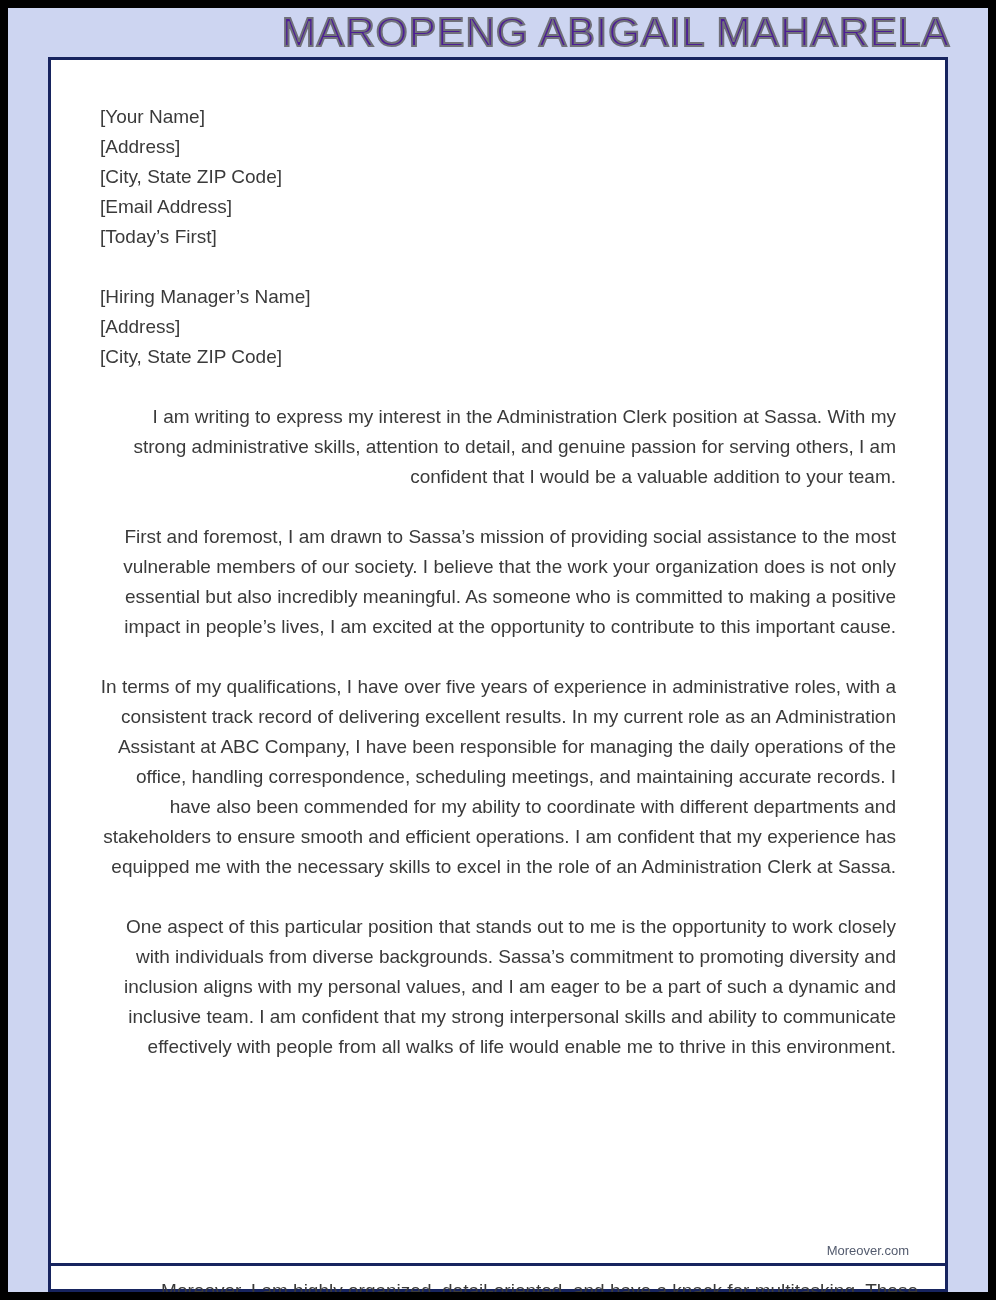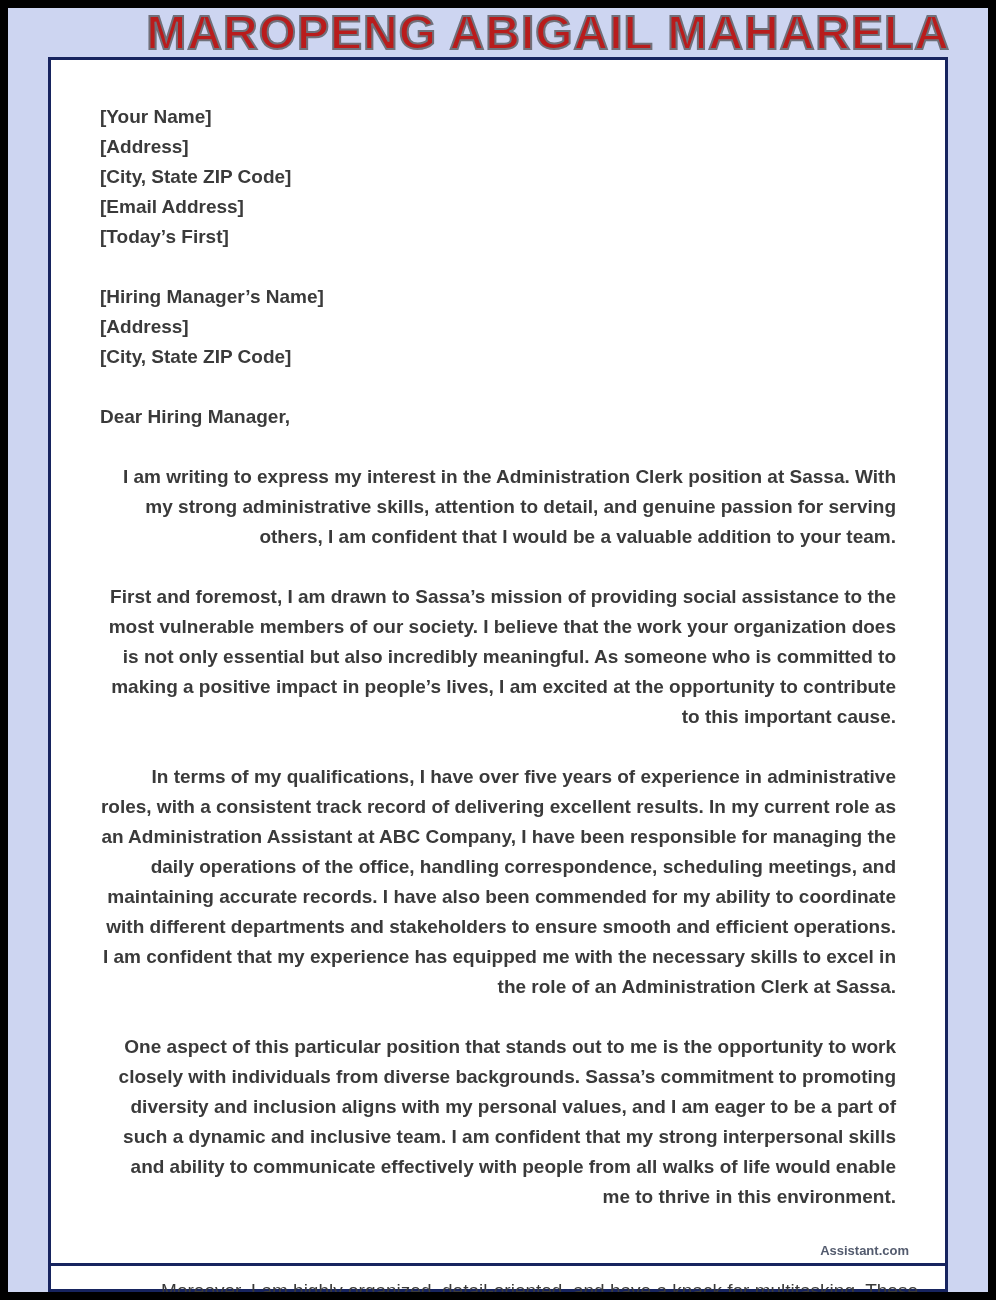--- a/index.html
+++ b/index.html
@@ -17,44 +17,43 @@
   .header {
     height: 49px;
     display: flex;
     align-items: center;
     justify-content: flex-end;
     padding-right: 38px;
   }
 
   .title {
     font-family: "Liberation Sans", sans-serif;
-    font-size: 48px;
-    font-weight: 700;
+    font-size: 41px;
+    font-weight: 400;
     letter-spacing: 1px;
     line-height: 1;
     text-transform: uppercase;
-    color: #b91c1c;
+    color: #4c1d95;
     -webkit-text-stroke: 2px #70707a;
   }
   @supports not (-webkit-text-stroke: 1px black) {
     .title { color: #84848d; }
   }
 
   .page {
     margin: 0 40px;
     background: #ffffff;
     border: 3px solid #17245f;
   }
 
   .page1 {
     height: 1209px;
     padding: 42px 49px 0 49px;
     position: relative;
     overflow: hidden;
-    font-weight: bold;
   }
 
   .page2 {
     border-top: none;
     padding: 10px 27px 0 49px;
     height: 26px;
     overflow: visible;
   }
 
   .line, .para, .salutation {
@@ -94,27 +93,26 @@
       <div class="line">[Email Address]</div>
       <div class="line">[Today’s First]</div>
     </div>
 
     <div class="block">
       <div class="line">[Hiring Manager’s Name]</div>
       <div class="line">[Address]</div>
       <div class="line">[City, State ZIP Code]</div>
     </div>
 
-    <div class="salutation">Dear Hiring Manager,</div>
 
     <p class="para">I am writing to express my interest in the Administration Clerk position at Sassa. With my strong administrative skills, attention to detail, and genuine passion for serving others, I am confident that I would be a valuable addition to your team.</p>
     <p class="para">First and foremost, I am drawn to Sassa’s mission of providing social assistance to the most vulnerable members of our society. I believe that the work your organization does is not only essential but also incredibly meaningful. As someone who is committed to making a positive impact in people’s lives, I am excited at the opportunity to contribute to this important cause.</p>
     <p class="para">In terms of my qualifications, I have over five years of experience in administrative roles, with a consistent track record of delivering excellent results. In my current role as an Administration Assistant at ABC Company, I have been responsible for managing the daily operations of the office, handling correspondence, scheduling meetings, and maintaining accurate records. I have also been commended for my ability to coordinate with different departments and stakeholders to ensure smooth and efficient operations. I am confident that my experience has equipped me with the necessary skills to excel in the role of an Administration Clerk at Sassa.</p>
     <p class="para">One aspect of this particular position that stands out to me is the opportunity to work closely with individuals from diverse backgrounds. Sassa’s commitment to promoting diversity and inclusion aligns with my personal values, and I am eager to be a part of such a dynamic and inclusive team. I am confident that my strong interpersonal skills and ability to communicate effectively with people from all walks of life would enable me to thrive in this environment.</p>
 
-    <div class="watermark">Assistant.com</div>
+    <div class="watermark">Moreover.com</div>
   </main>
 
   <section class="page page2">
     <p class="para">Moreover, I am highly organized, detail-oriented, and have a knack for multitasking. These</p>
   </section>
 
 </div>
 
 </body></html>

